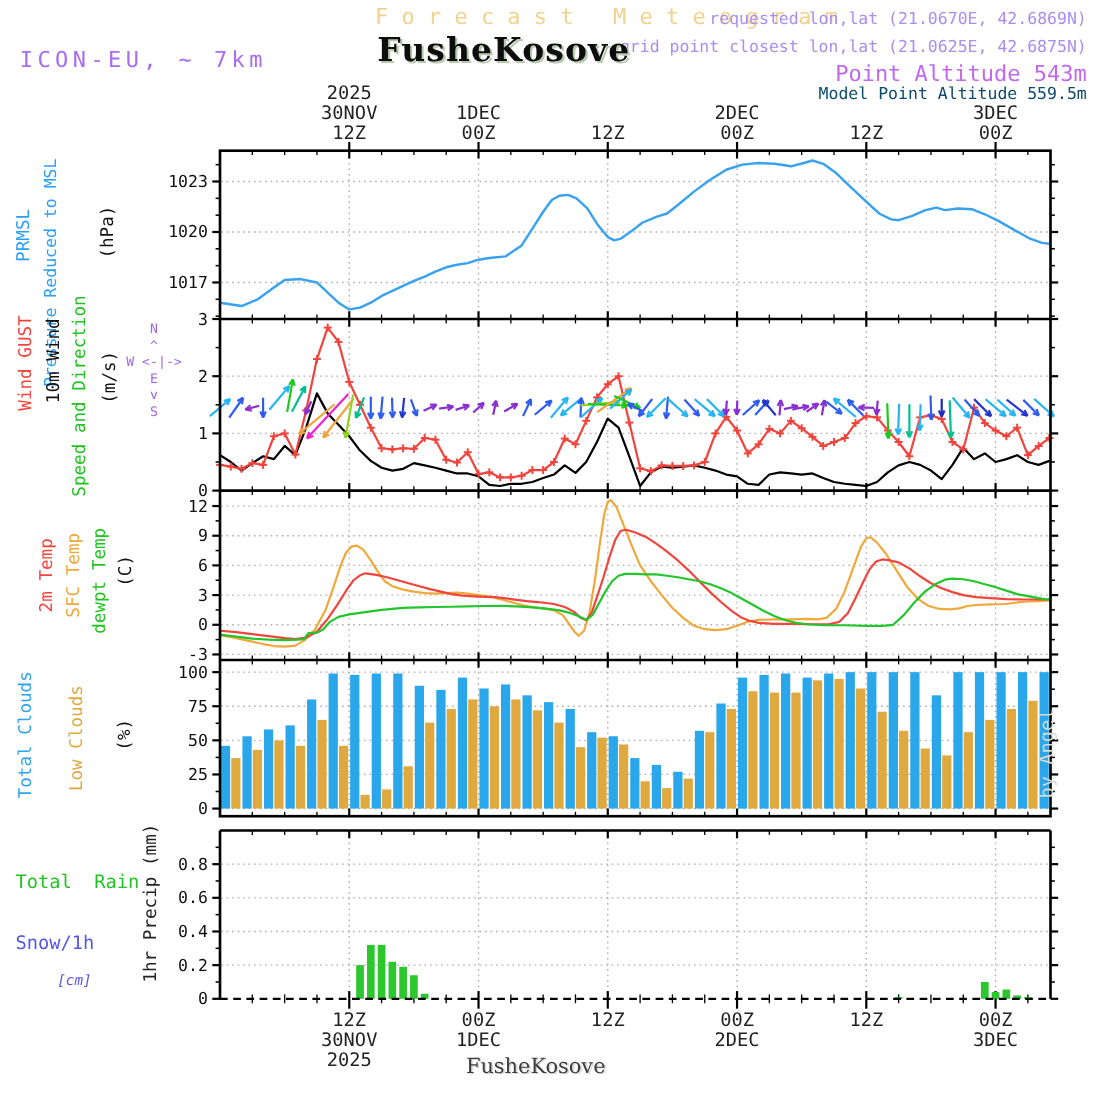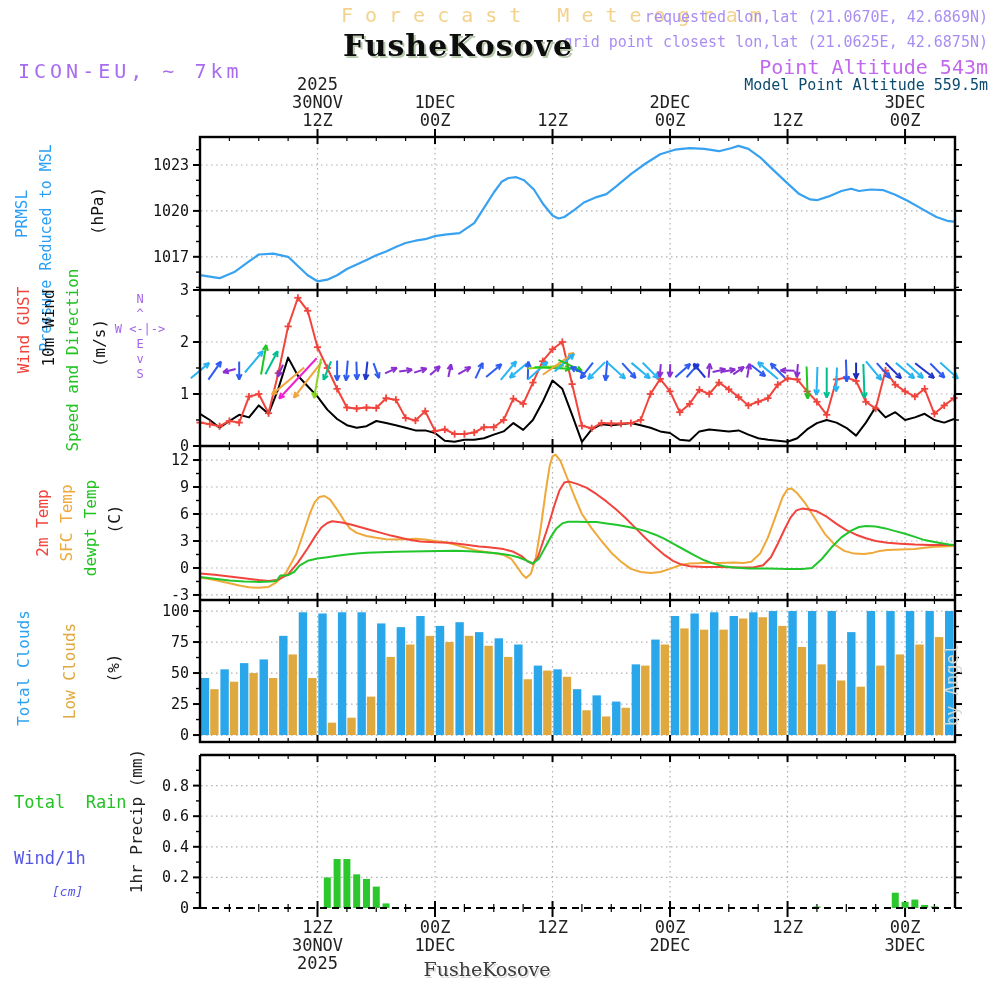--- a/index.html
+++ b/index.html
@@ -10,21 +10,21 @@
   #plot-svg{position:absolute;left:0;top:0;}
   .hdr-right{text-align:right;right:12px;}
   #program-title{left:341px;top:3px;font-size:20px;letter-spacing:12px;color:#f2d28c;}
   #station-title{left:458px;top:28px;transform:translateX(-50%);font-size:30px;
      font-family:"DejaVu Serif","Liberation Serif",serif;font-weight:bold;color:#0d0d0d;
      text-shadow:2px 2px 0 #b9c9ae;letter-spacing:1px;}
   #req-line{top:8px;font-size:15px;color:#a98ef2;}
   #closest-line{top:33px;font-size:15px;color:#a98ef2;text-align:center;}
   #point-alt{top:55px;font-size:20px;color:#c268ee;}
   #model-alt{top:76px;font-size:15px;color:#0c4a6e;}
-  #model-name{left:18px;top:42px;font-size:20px;letter-spacing:4px;color:#a86cf0;margin-top:17px;}
+  #model-name{left:18px;top:42px;font-size:20px;letter-spacing:4px;color:#a86cf0;}
   #watermark{left:948px;top:645px;width:40px;height:90px;color:#d4dad4;font-size:17px;
      transform:rotate(-90deg) translateY(-20px);transform-origin:top left;left:962px;top:726px;}
   #compass{left:114px;top:292px;width:52px;color:#a265e8;font-size:12px;line-height:15px;text-align:center;}
   #footer-station{left:487px;top:958px;transform:translateX(-50%);font-size:19px;
      font-family:"DejaVu Serif","Liberation Serif",serif;color:#3c3c3c;text-shadow:1.5px 1.5px 0 #d8d8d8;}
 </style>
 </head>
 <body>
 
 <div id="root">
@@ -1025,19 +1025,19 @@
   <div class="rot" style="left:42px;top:523px;font-size:16px;color:#f0443c;">2m Temp</div>
   <div class="rot" style="left:66px;top:523px;font-size:16px;color:#efa83a;">SFC Temp</div>
   <div class="rot" style="left:90px;top:528px;font-size:16px;color:#22c322;">dewpt Temp</div>
   <div class="rot" style="left:114px;top:519px;font-size:16px;color:#111;">(C)</div>
 
   <div class="rot" style="left:23px;top:668px;font-size:16px;color:#2ea3f0;">Total Clouds</div>
   <div class="rot" style="left:69px;top:671px;font-size:16px;color:#dfa940;">Low Clouds</div>
   <div class="rot" style="left:113px;top:668px;font-size:16px;color:#111;">(%)</div>
 
   <div class="abs" style="left:14px;top:792px;font-size:17px;color:#22c322;">Total  Rain</div>
-  <div class="abs" style="left:14px;top:848px;font-size:17px;color:#5555e8;">Wind/1h</div>
+  <div class="abs" style="left:14px;top:848px;font-size:17px;color:#5555e8;">Snow/1h</div>
   <div class="abs" style="left:52px;top:884px;font-size:13px;color:#5555e8;font-style:italic;">[cm]</div>
   <div class="rot" style="left:136px;top:821px;font-size:16px;color:#222;">1hr Precip (mm)</div>
 
   <div class="abs" id="watermark">by Angel</div>
   <div class="abs" id="footer-station">FusheKosove</div>
 </div>
 
 </body></html>

